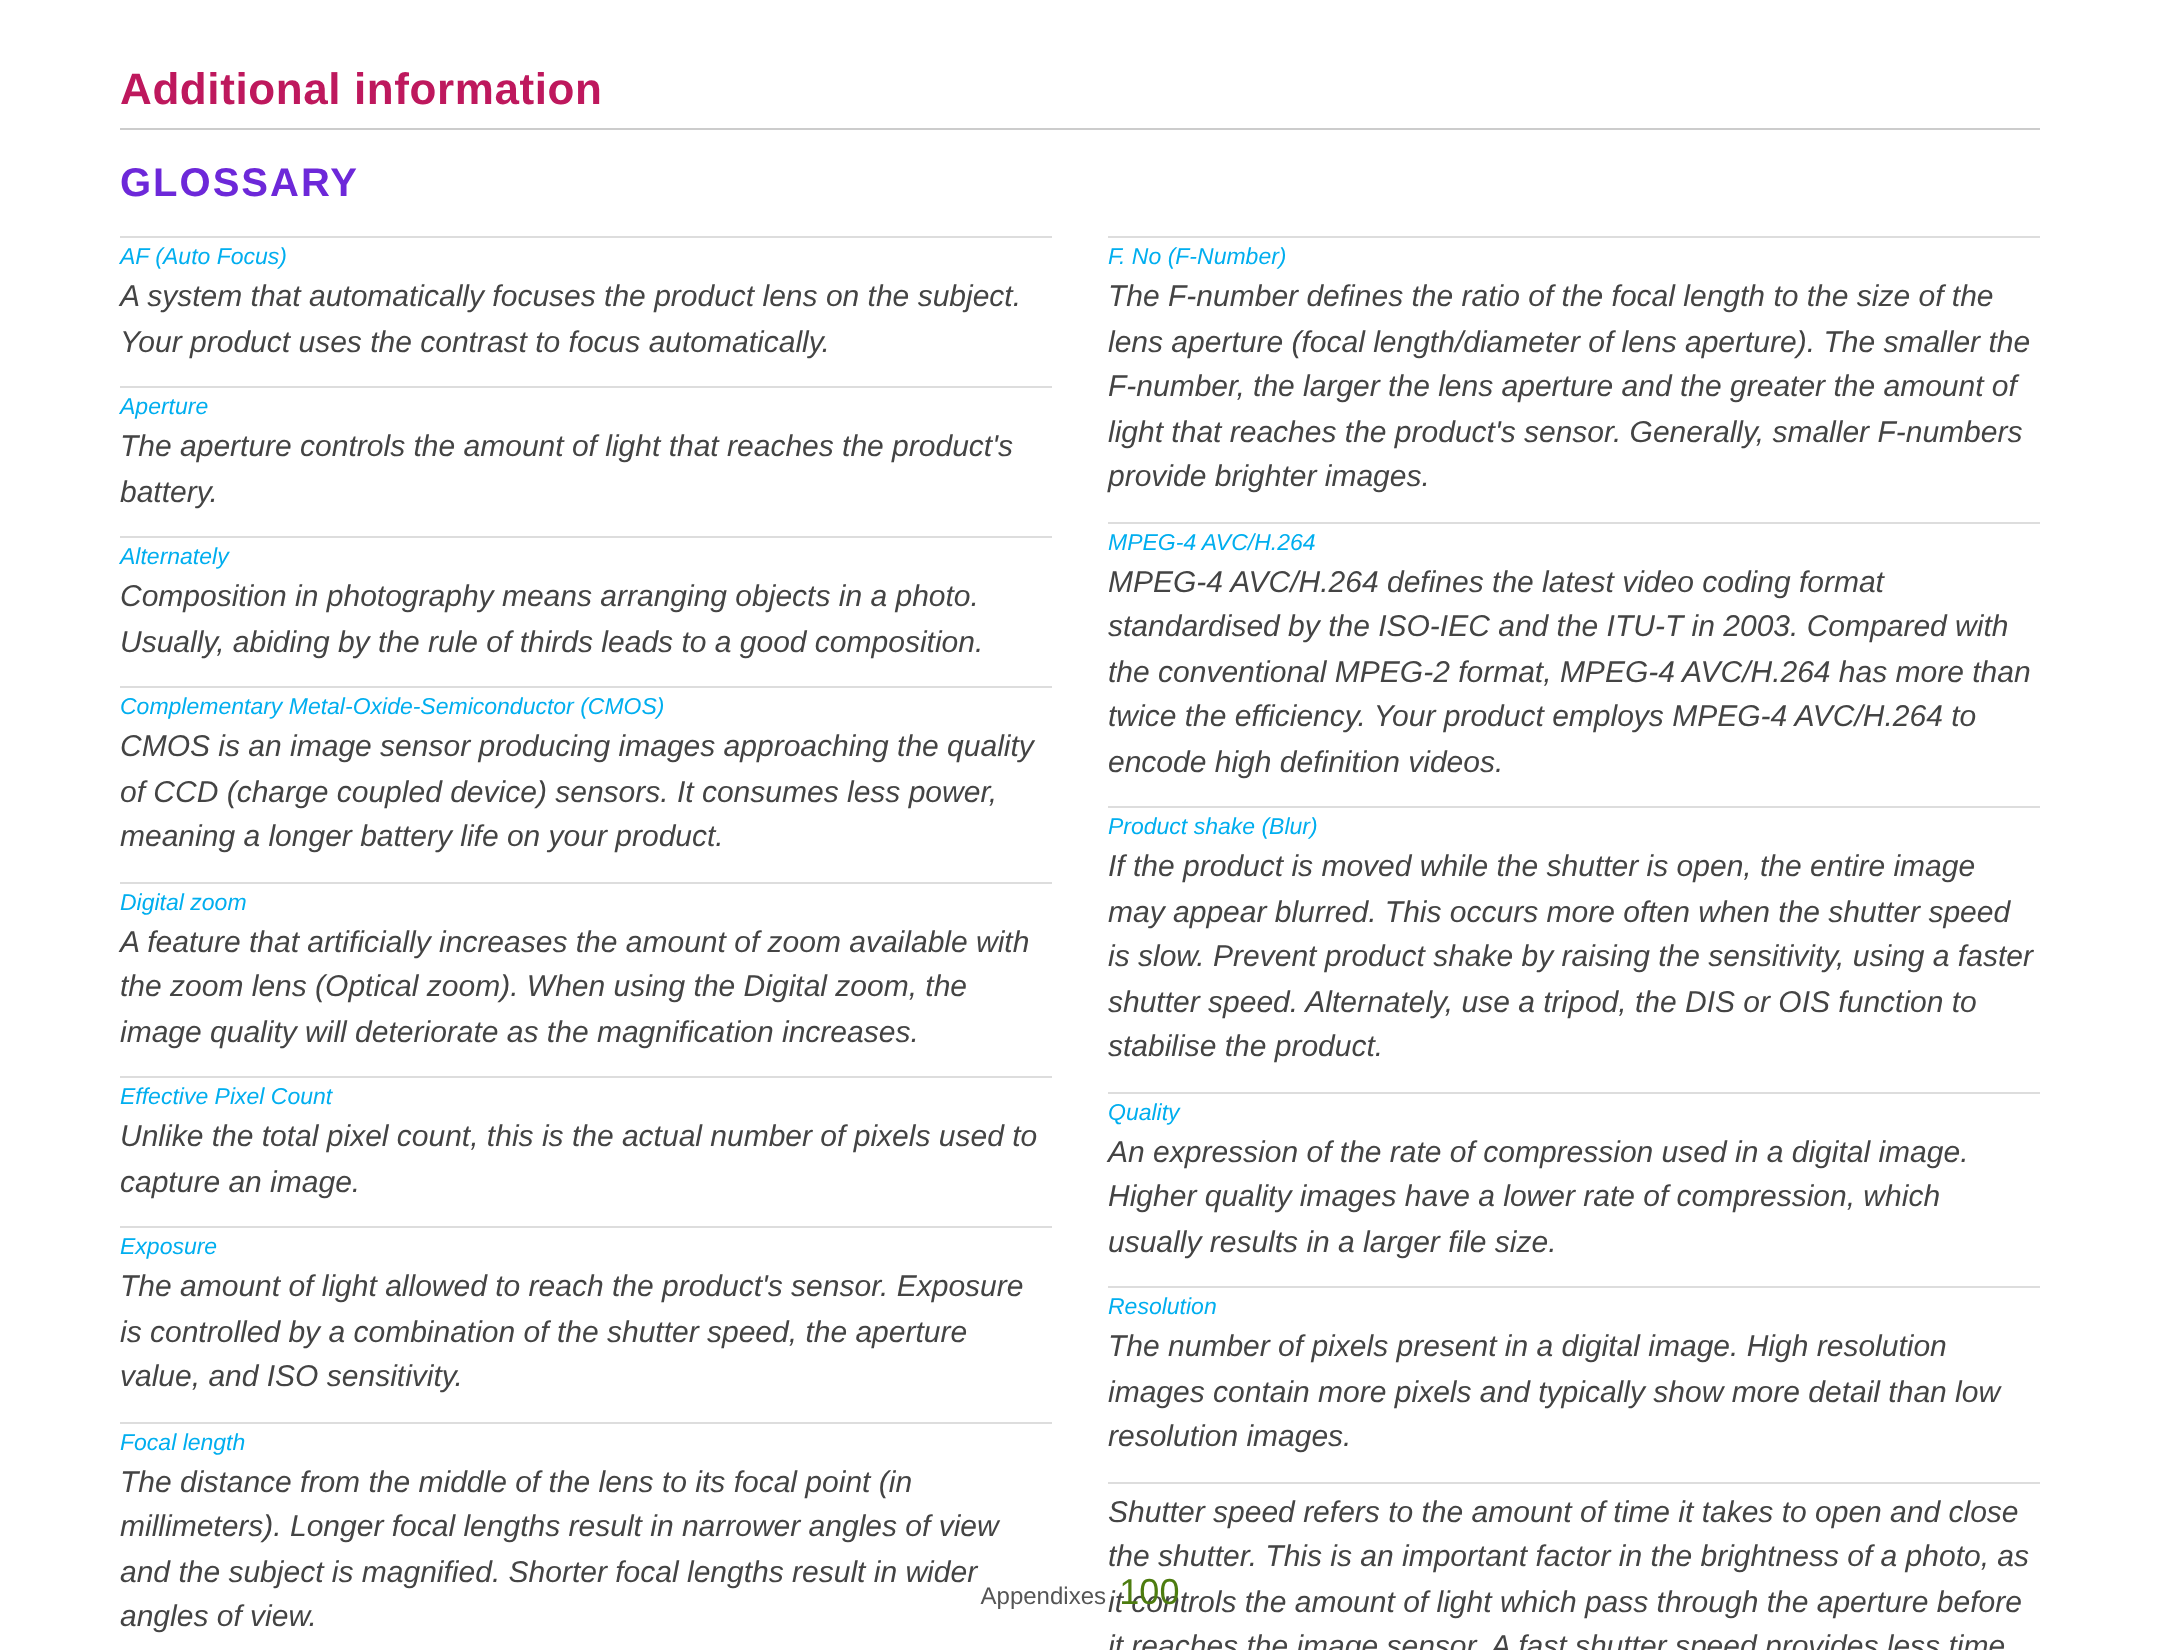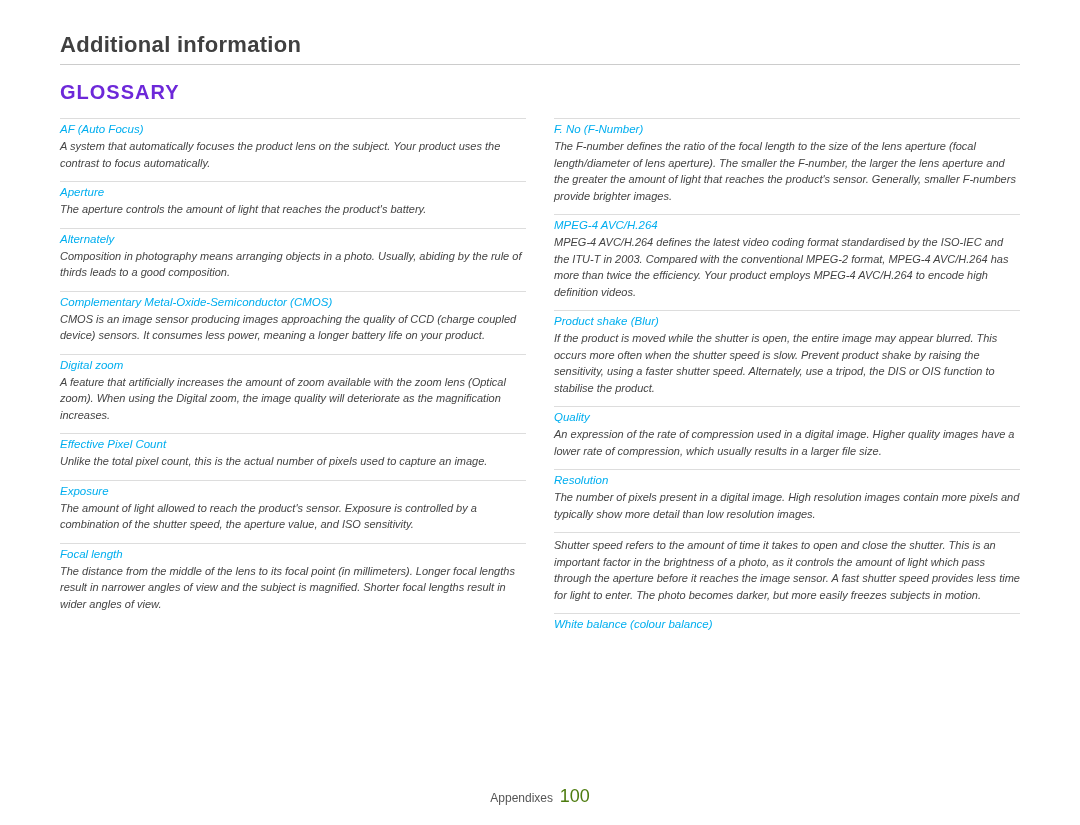--- a/index.html
+++ b/index.html
@@ -20,21 +20,21 @@
 
     .page {
       width: 1080px;
       height: 825px;
       padding: 32px 60px 20px 60px;
     }
 
     .page-title {
       font-size: 22px;
       font-weight: bold;
-      color: #404040;
+      color: #be185d;
       margin-bottom: 6px;
       letter-spacing: 0.3px;
     }
 
     .page-title-divider {
       border: none;
       border-top: 1px solid #cccccc;
       margin-bottom: 16px;
     }
 
@@ -67,21 +67,21 @@
     }
 
     .term-title {
       font-size: 11.5px;
       color: #00aeef;
       margin-bottom: 3px;
       font-weight: normal;
     }
 
     .term-body {
-      font-size: 11px;
+      font-size: 15px;
       color: #444444;
       line-height: 1.5;
     }
 
     .footer {
       position: absolute;
       bottom: 18px;
       left: 0;
       right: 0;
       text-align: center;

